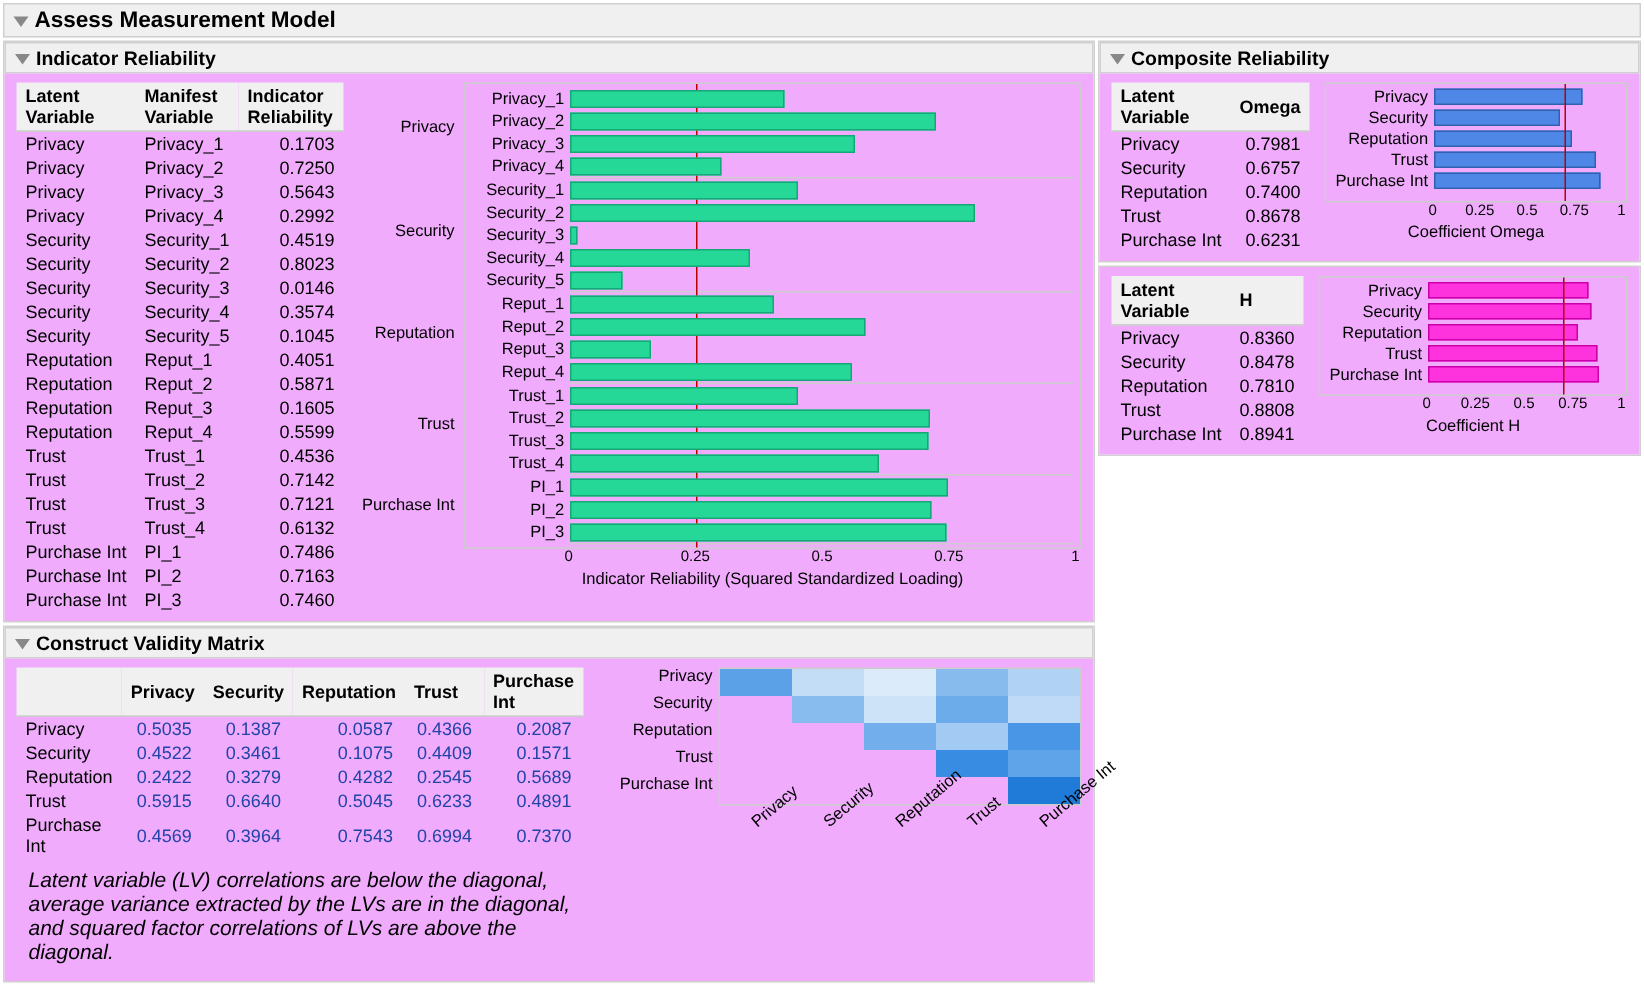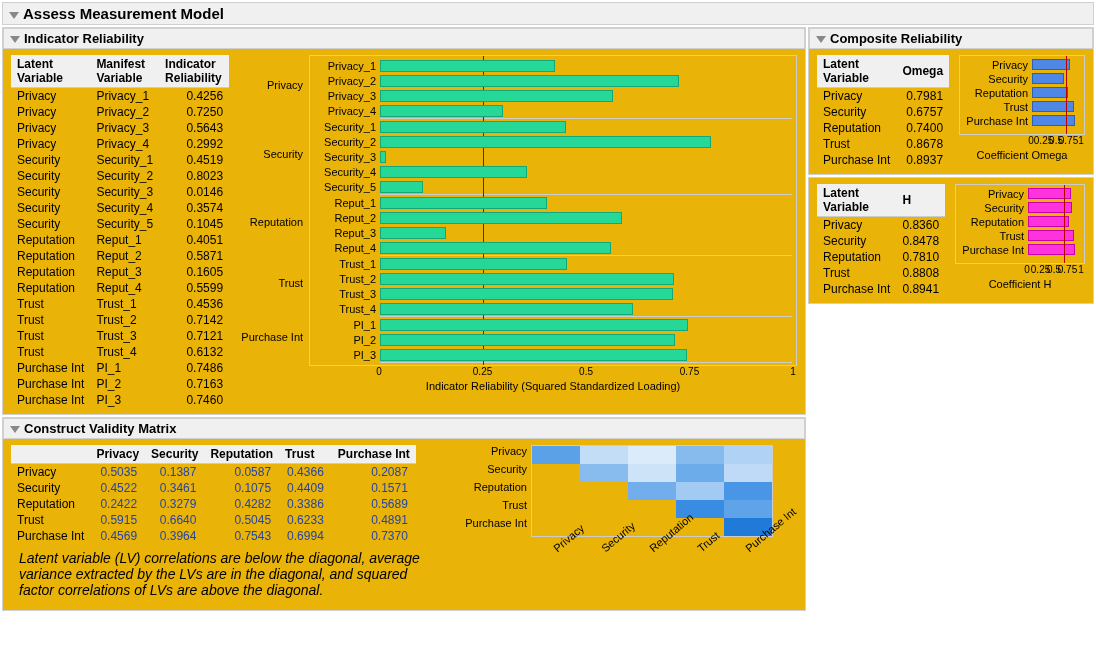--- a/index.html
+++ b/index.html
@@ -3,24 +3,24 @@
 <meta charset="utf-8">
 <style>
   * { box-sizing: border-box; }
   body { margin:0; background:#fff; font-family:"Segoe UI",Arial,sans-serif; font-size:12px; color:#000; }
   .disclosure { display:inline-block; width:0; height:0; border-left:5px solid transparent; border-right:5px solid transparent; border-top:7px solid #888; margin-right:4px; vertical-align:middle;}
   .panel-header { background:#f0f0f0; border:1px solid #d0d0d0; padding:2px 6px; font-weight:bold; }
   .panel-header.big { font-size:15px; }
   .panel-header.mid { font-size:13px; }
   .outer { width:1096px; height:661px; padding:2px; }
   .cols { display:flex; gap:2px; }
-  .left-col { width:804px; }
+  .left-col { width:728px; }
   .right-col { flex:1; }
   .section { border:1px solid #d0d0d0; margin-top:2px; }
-  .section-body { padding:6px 8px; background:#eab308; }
+  .section-body { padding:6px 8px; background:#f0abfc; }
   .row { display:flex; gap:10px; }
   table.data { border-collapse:collapse; }
   table.data th { text-align:left; background:#f0f0f0; border-bottom:1px solid #ccc; padding:2px 6px; font-weight:bold;}
   table.data td { padding:1px 6px; }
   table.data td.num { text-align:right; }
   .chart-area { position:relative; }
   .bar-row { display:flex; align-items:center; height:15px; }
   .bar-label { width:70px; text-align:right; padding-right:4px; font-size:11px;}
   .bar-track { position:relative; flex:1; height:12px;}
   .bar-fill-g { height:100%; background:#25d898; border:1px solid #14a876;}
@@ -60,21 +60,21 @@
                 <tr>
               <th style="max-width:60px">Latent Variable</th>
               <th style="max-width:60px">Manifest Variable</th>
               <th style="max-width:70px">Indicator Reliability</th>
             </tr>
               </thead>
             <tbody id="ir-tbody">
                 <tr>
                   <td>Privacy</td>
                   <td>Privacy_1</td>
-                  <td class="num">0.4256</td>
+                  <td class="num">0.1703</td>
                 </tr>
                 <tr>
                   <td>Privacy</td>
                   <td>Privacy_2</td>
                   <td class="num">0.7250</td>
                 </tr>
                 <tr>
                   <td>Privacy</td>
                   <td>Privacy_3</td>
                   <td class="num">0.5643</td>
@@ -356,21 +356,21 @@
                     <td class="val">0.3461</td>
                     <td class="val">0.1075</td>
                     <td class="val">0.4409</td>
                     <td class="val">0.1571</td>
                   </tr>
                   <tr>
                     <td>Reputation</td>
                     <td class="val">0.2422</td>
                     <td class="val">0.3279</td>
                     <td class="val">0.4282</td>
-                    <td class="val">0.3386</td>
+                    <td class="val">0.2545</td>
                     <td class="val">0.5689</td>
                   </tr>
                   <tr>
                     <td>Trust</td>
                     <td class="val">0.5915</td>
                     <td class="val">0.6640</td>
                     <td class="val">0.5045</td>
                     <td class="val">0.6233</td>
                     <td class="val">0.4891</td>
                   </tr>
@@ -472,21 +472,21 @@
                 <tr>
                   <td>Reputation</td>
                   <td class="num">0.7400</td>
                 </tr>
                 <tr>
                   <td>Trust</td>
                   <td class="num">0.8678</td>
                 </tr>
                 <tr>
                   <td>Purchase Int</td>
-                  <td class="num">0.8937</td>
+                  <td class="num">0.6231</td>
                 </tr>
               </tbody>
           </table>
           <div style="flex:1">
             <div class="mini-chart" id="omega-chart" style="height: 80px; padding: 2px 4px 2px 0px;">
                 <div class="bar-row" style="height: 14px;">
                   <div class="bar-label" style="width:72px">Privacy</div>
       <div class="bar-track">
                     <div class="bar-fill-b" style="height:11px;width:79.81%"></div>
                   </div>

